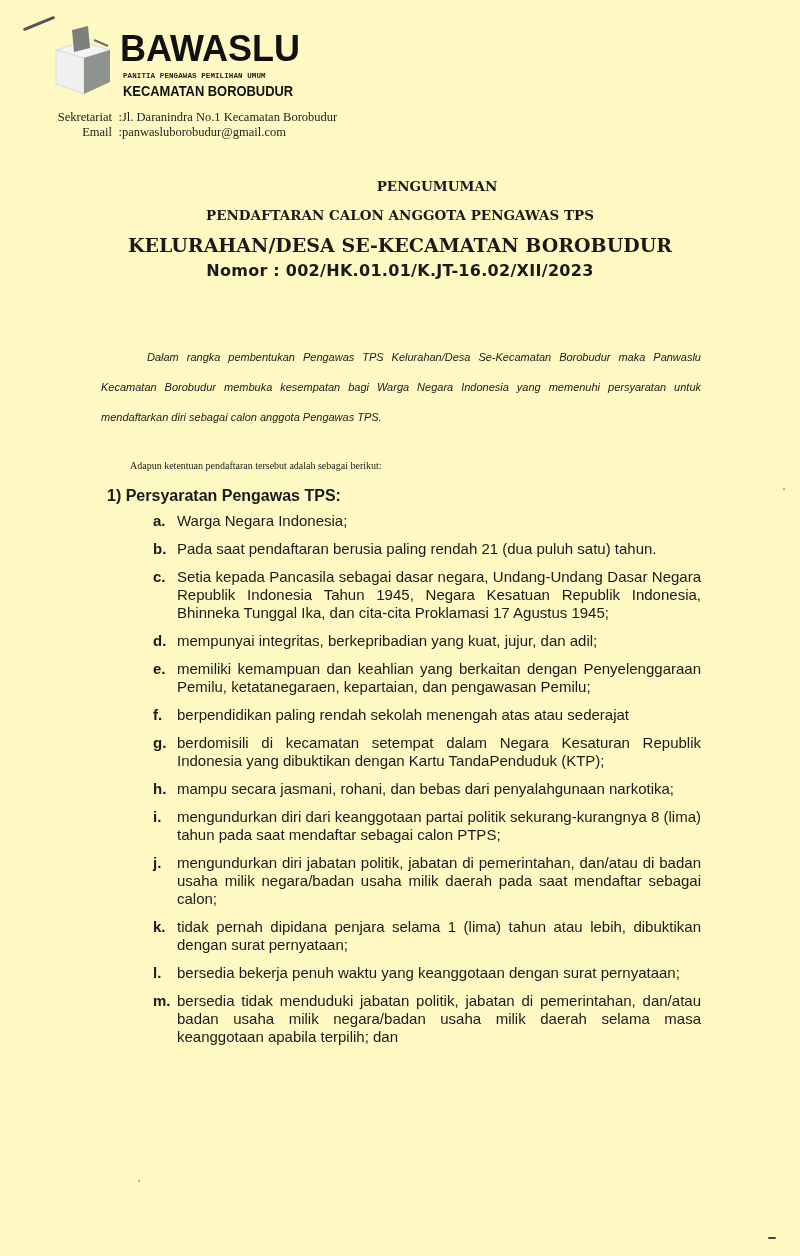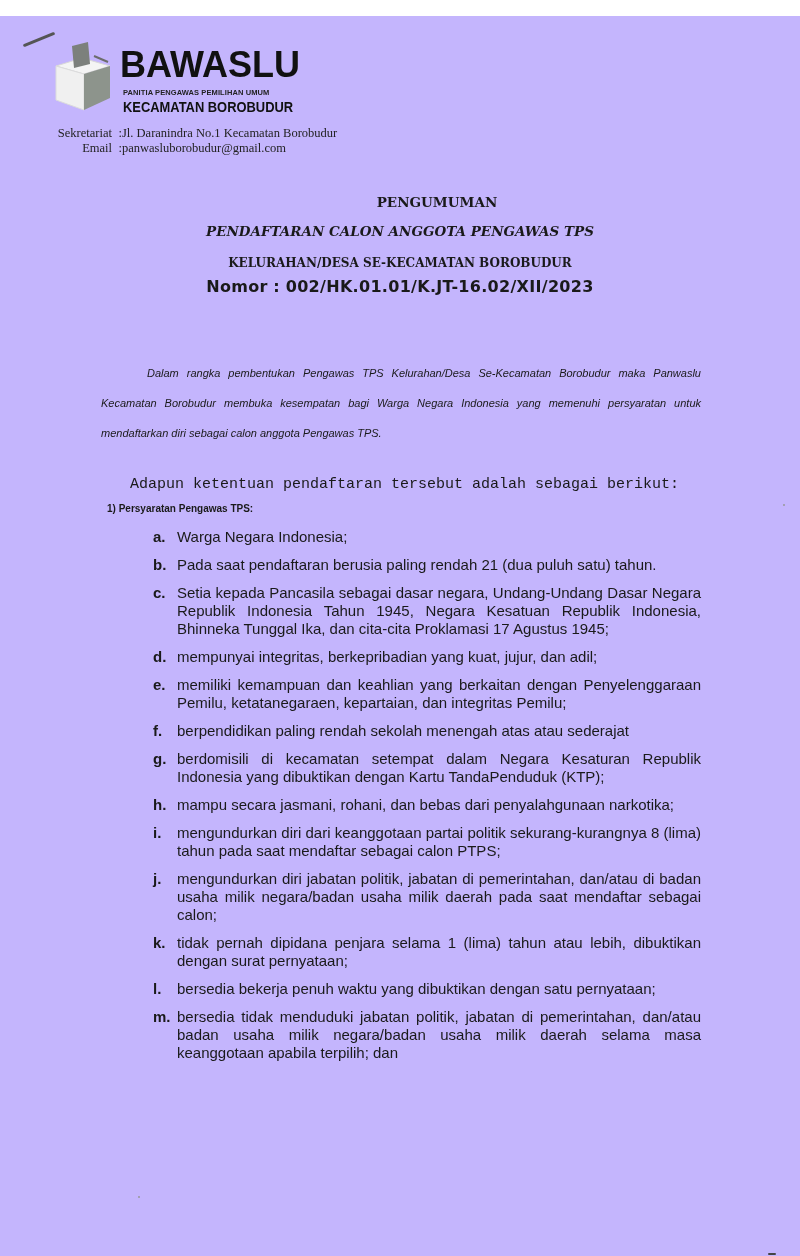--- a/index.html
+++ b/index.html
@@ -1,40 +1,40 @@
 <!DOCTYPE html>
 <html><head>
 <meta charset="utf-8">
 <style>
   html, body { margin: 0; padding: 0; }
   body {
     width: 800px; height: 1256px; background: #ffffff; position: relative; overflow: hidden;
     font-family: "DejaVu Sans", sans-serif; color: #1c1c1c;
   }
-  .page { position: absolute; inset: 0; background: #c4b5fd; margin-top: 16px; }
+  .page { position: absolute; inset: 0; background: #fef9c3; }
   .pen-mark { position: absolute; left: 22px; top: 22px; width: 34px; height: 3px; background: #555; transform: rotate(-22deg); border-radius: 2px; }
   .logo { position: absolute; left: 52px; top: 26px; width: 62px; height: 70px; }
   .brand-title { position: absolute; left: 120px; top: 31px; font-family: "Liberation Sans", sans-serif; font-weight: bold; font-size: 36px; letter-spacing: 0px; color: #111; line-height: 36px; }
-  .brand-sub { position: absolute; left: 123px; top: 72px; font-family: Liberation Sans, sans-serif; font-size: 7.5px; font-weight: bold; color: #222; letter-spacing: 0.1px; }
+  .brand-sub { position: absolute; left: 123px; top: 72px; font-family: Liberation Mono, monospace; font-size: 7.5px; font-weight: bold; color: #222; letter-spacing: 0.1px; }
   .brand-kec { position: absolute; left: 123px; top: 82px; font-family: "Liberation Sans", sans-serif; font-size: 15px; font-weight: bold; color: #111; transform: scaleX(0.86); transform-origin: left; }
   .contact { position: absolute; left: 46px; top: 110px; font-family: "Liberation Serif", serif; font-size: 12.5px; color: #222; line-height: 15px; }
   .contact .row { display: flex; text-align: right; }
   .contact .lbl { width: 66px; }
   .contact .sep { width: 10px; }
   .heading { position: absolute; left: 0; width: 800px; text-align: center; font-family: "DejaVu Serif", serif; font-weight: bold; color: #1a1a1a; }
   .h1 { top: 178px; font-size: 13.5px; padding-left: 37px; }
-  .h2 { top: 207px; font-size: 13.5px; font-style: italic; }
-  .h3 { top: 240px; font-size: 12px; }
+  .h2 { top: 207px; font-size: 13.5px; }
+  .h3 { top: 234px; font-size: 19px; }
   .h4 { top: 261px; font-size: 16px; font-weight: normal; font-family: "DejaVu Sans", sans-serif; letter-spacing: 0.3px; }
   .h4 b { font-weight: bold; }
   .para { position: absolute; left: 101px; width: 600px; font-family: "Liberation Sans", sans-serif; font-size: 11px; color: #1a1a1a; line-height: 30px; text-align: justify; font-style: italic; }
   .para .indent { display: inline-block; width: 46px; }
   .para-1 { top: 342px; }
-  .adapun { position: absolute; left: 130px; top: 460px; font-family: Liberation Mono, monospace; font-size: 15px; color: #1a1a1a; }
-  .section { position: absolute; left: 107px; top: 487px; font-family: "Liberation Sans", sans-serif; font-weight: bold; font-size: 10px; color: #1a1a1a; }
+  .adapun { position: absolute; left: 130px; top: 460px; font-family: Liberation Serif, serif; font-size: 10px; color: #1a1a1a; }
+  .section { position: absolute; left: 107px; top: 487px; font-family: "Liberation Sans", sans-serif; font-weight: bold; font-size: 16px; color: #1a1a1a; }
   .list { position: absolute; left: 153px; top: 512px; width: 548px; font-family: "Liberation Sans", sans-serif; font-size: 15px; color: #1a1a1a; }
   .item { display: flex; line-height: 18px; margin-bottom: 10px; }
   .item .mk { width: 24px; flex: none; font-weight: bold; }
   .item .tx { flex: 1; text-align: justify; text-align-last: left; }
   .speck { position: absolute; width: 2px; height: 2px; background: #999; border-radius: 1px; }
 </style>
 </head>
 <body>
 
 <div class="page">
@@ -94,21 +94,21 @@
       <div class="item">
         <span class="mk">c.</span>
         <span class="tx">Setia kepada Pancasila sebagai dasar negara, Undang-Undang Dasar Negara Republik Indonesia Tahun 1945, Negara Kesatuan Republik Indonesia, Bhinneka Tunggal Ika, dan cita-cita Proklamasi 17 Agustus 1945;</span>
       </div>
       <div class="item">
         <span class="mk">d.</span>
         <span class="tx">mempunyai integritas, berkepribadian yang kuat, jujur, dan adil;</span>
       </div>
       <div class="item">
         <span class="mk">e.</span>
-        <span class="tx">memiliki kemampuan dan keahlian yang berkaitan dengan Penyelenggaraan Pemilu, ketatanegaraen, kepartaian, dan integritas Pemilu;</span>
+        <span class="tx">memiliki kemampuan dan keahlian yang berkaitan dengan Penyelenggaraan Pemilu, ketatanegaraen, kepartaian, dan pengawasan Pemilu;</span>
       </div>
       <div class="item">
         <span class="mk">f.</span>
         <span class="tx">berpendidikan paling rendah sekolah menengah atas atau sederajat</span>
       </div>
       <div class="item">
         <span class="mk">g.</span>
         <span class="tx">berdomisili di kecamatan setempat dalam Negara Kesaturan Republik Indonesia yang dibuktikan dengan Kartu TandaPenduduk (KTP);</span>
       </div>
       <div class="item">
@@ -122,21 +122,21 @@
       <div class="item">
         <span class="mk">j.</span>
         <span class="tx">mengundurkan diri jabatan politik, jabatan di pemerintahan, dan/atau di badan usaha milik negara/badan usaha milik daerah pada saat mendaftar sebagai calon;</span>
       </div>
       <div class="item">
         <span class="mk">k.</span>
         <span class="tx">tidak pernah dipidana penjara selama 1 (lima) tahun atau lebih, dibuktikan dengan surat pernyataan;</span>
       </div>
       <div class="item">
         <span class="mk">l.</span>
-        <span class="tx">bersedia bekerja penuh waktu yang dibuktikan dengan satu pernyataan;</span>
+        <span class="tx">bersedia bekerja penuh waktu yang keanggotaan dengan surat pernyataan;</span>
       </div>
       <div class="item">
         <span class="mk">m.</span>
         <span class="tx">bersedia tidak menduduki jabatan politik, jabatan di pemerintahan, dan/atau badan usaha milik negara/badan usaha milik daerah selama masa keanggotaan apabila terpilih; dan</span>
       </div>
     </div>
 
   <div class="speck" style="left:783px;top:488px"></div>
   <div class="speck" style="left:138px;top:1180px"></div>
   <div class="speck" style="left:768px;top:1237px;width:8px;height:2px;background:#444"></div>

